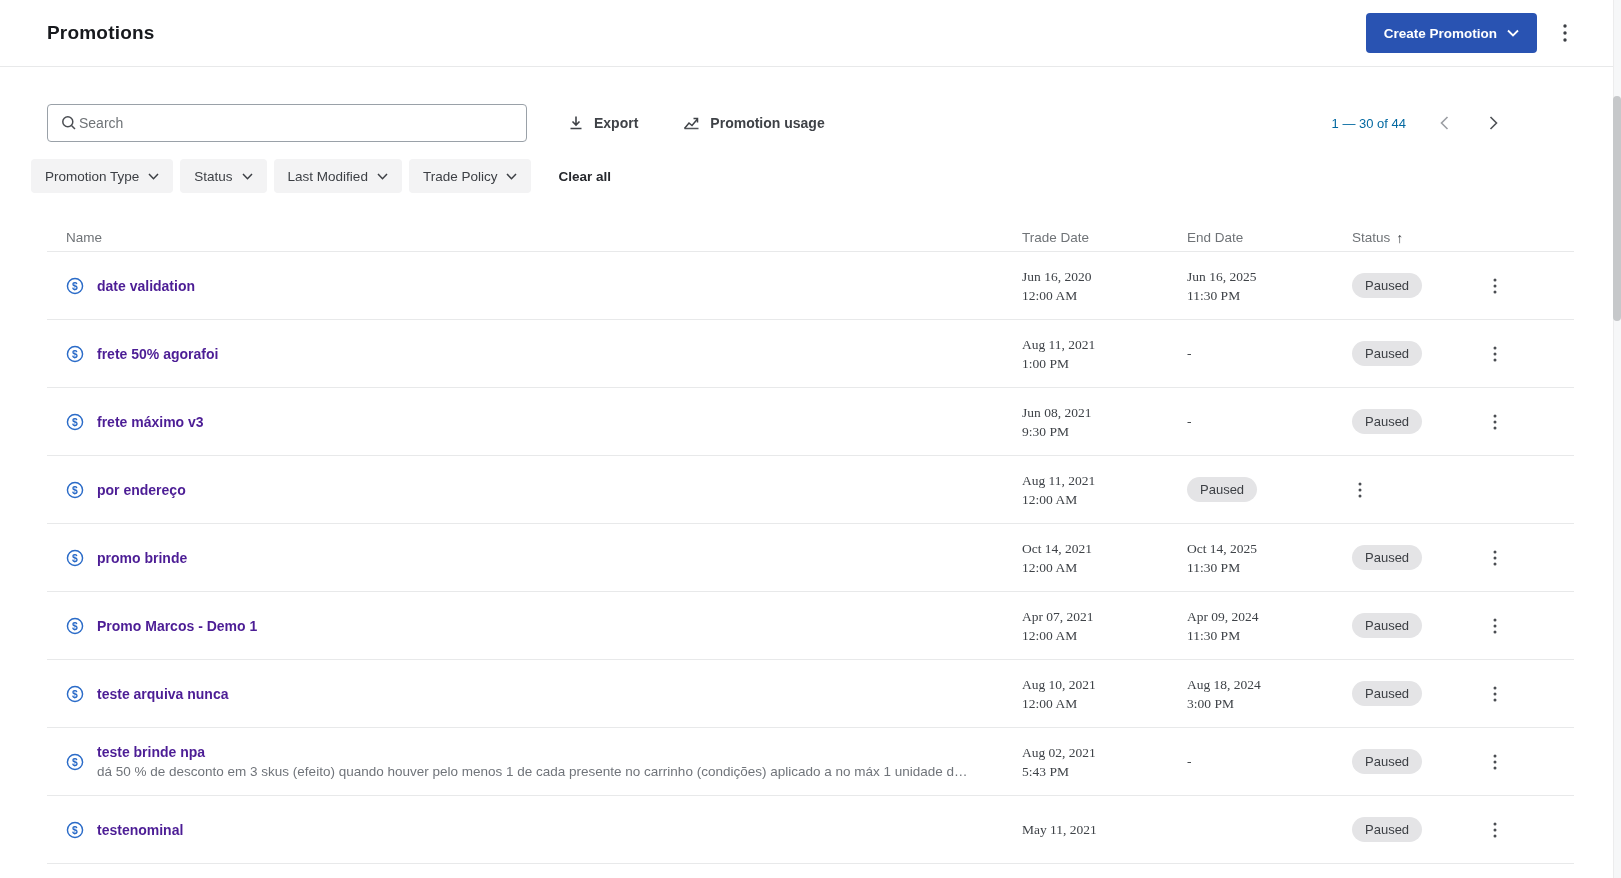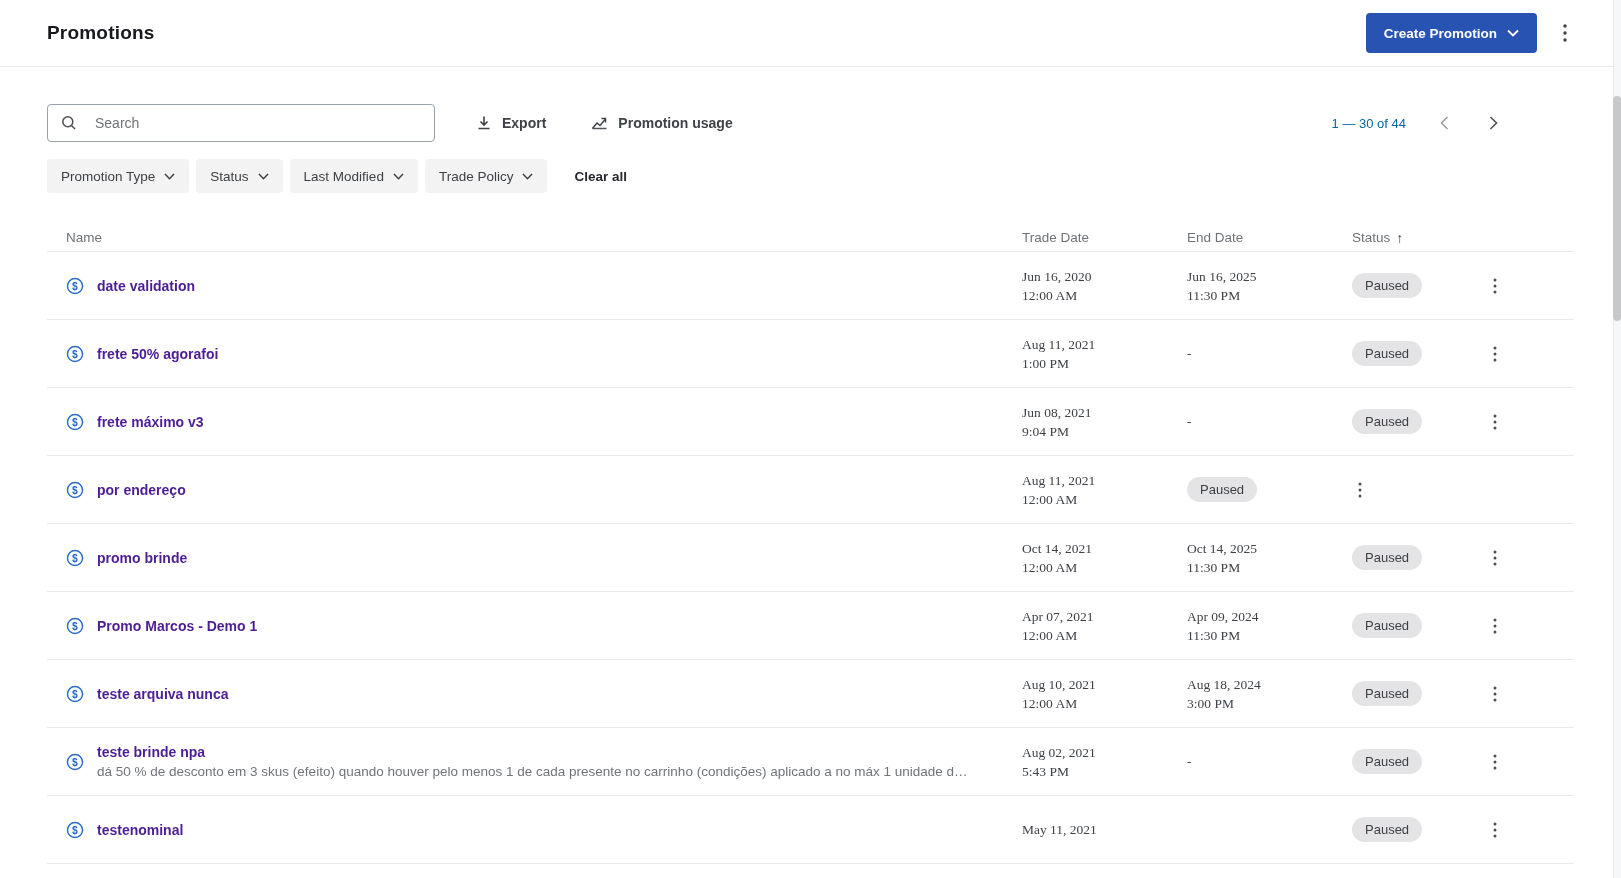--- a/index.html
+++ b/index.html
@@ -14,34 +14,34 @@
   .app-title { font-size:19px; font-weight:700; color:#17191d; letter-spacing:.2px; }
   .spacer { flex:1; }
   .create-btn { background:#2953b2; color:#fff; border:none; border-radius:4px;
     height:40px; padding:0 18px; font-size:13.5px; font-weight:700;
     display:flex; align-items:center; gap:10px; cursor:pointer; }
   .icon-btn { background:none; border:none; cursor:pointer; display:flex;
     align-items:center; justify-content:center; padding:6px; }
   .header-kebab { margin-left:20px; }
   
   .toolbar { display:flex; align-items:center; padding:0 47px; margin-top:37px; height:38px; }
-  .search-box { width:388px; height:38px; border:1px solid #9aa1a8; border-radius:4px;
-    display:flex; align-items:center; padding:0 13px; gap:18px; background:#fff; }
+  .search-box { width:480px; height:38px; border:1px solid #9aa1a8; border-radius:4px;
+    display:flex; align-items:center; padding:0 13px; gap:2px; background:#fff; }
   .search-box input { border:none; outline:none; font-size:14px; flex:1;
     font-family:inherit; color:#26282d; background:transparent; }
   .search-box input::placeholder { color:#6f7377; }
   .tool-btn { display:flex; align-items:center; gap:10px; background:none; border:none;
     font-family:inherit; font-size:14px; font-weight:700; color:#3f4247; cursor:pointer; }
   .tool-btn.export { margin-left:41px; }
   .tool-btn.usage { margin-left:45px; }
   .pagination { display:flex; align-items:center; gap:28px; margin-right:70px; }
   .page-range { font-size:13px; color:#0369a1; }
   .pg-btn { background:none; border:none; cursor:pointer; padding:4px; display:flex; }
   
-  .filters { display:flex; align-items:center; gap:7px; padding:0 47px; margin-top:17px; }
+  .filters { display:flex; align-items:center; gap:7px; padding:0 31px; margin-top:17px; }
   .chip { height:34px; background:#f3f3f4; border:none; border-radius:4px;
     display:flex; align-items:center; gap:9px; padding:0 14px; font-family:inherit;
     font-size:13.5px; color:#3c3f44; cursor:pointer; }
   .clear-all { background:none; border:none; font-family:inherit; font-size:13.5px;
     font-weight:700; color:#26282d; margin-left:20px; cursor:pointer; }
   
   .table { margin:31px 47px 0 47px; }
   .thead, .row { display:grid; grid-template-columns:975px 165px 165px 135px auto;
     align-items:center; }
   .thead { height:28px; border-bottom:1px solid #e8e9ea; }
@@ -265,21 +265,21 @@
               <text x="10" y="14.2" font-size="11.5" font-family="Liberation Sans, sans-serif" font-weight="bold" fill="#2a6bc8" text-anchor="middle">$</text>
             </svg>
       </span>
       <span class="name-lines">
         <span class="name-text">frete máximo v3</span>
 
       </span>
     </div>
     <div class="date-cell">
       <div>Jun 08, 2021</div>
-      <div>9:04 PM</div>
+      <div>9:30 PM</div>
     </div>
     <div class="date-cell">
       <div>-</div>
 
     </div>
     <div>
       <span class="badge">Paused</span>
     </div>
     <button class="icon-btn row-kebab">
       <span>

